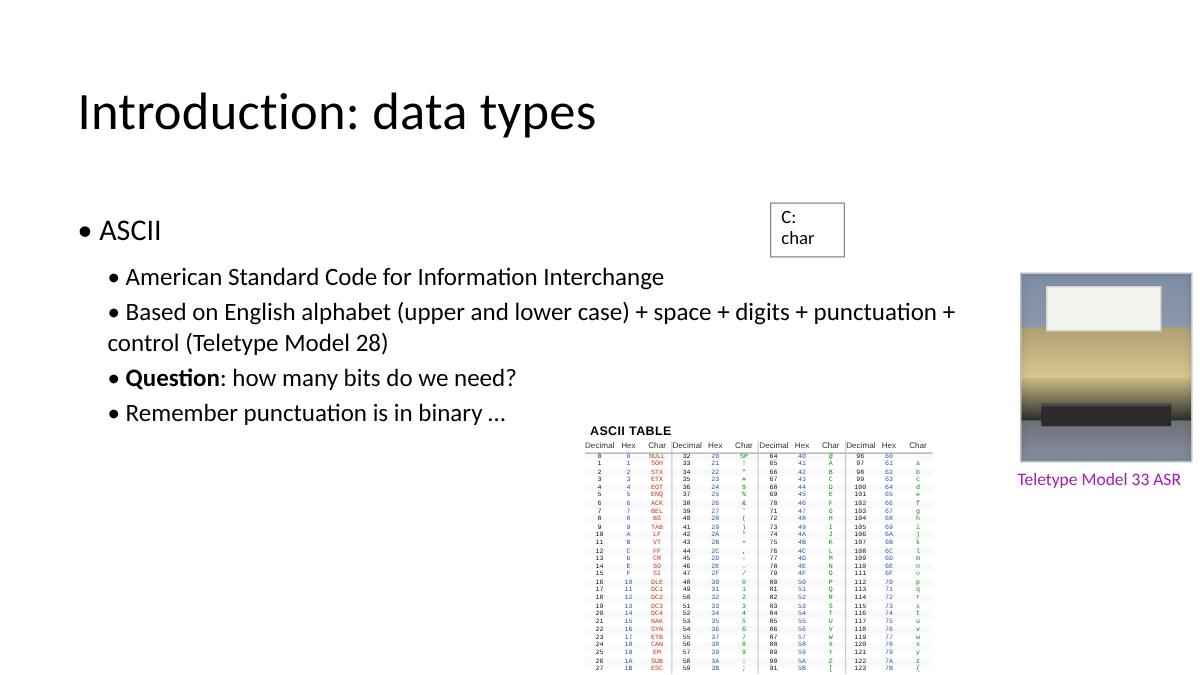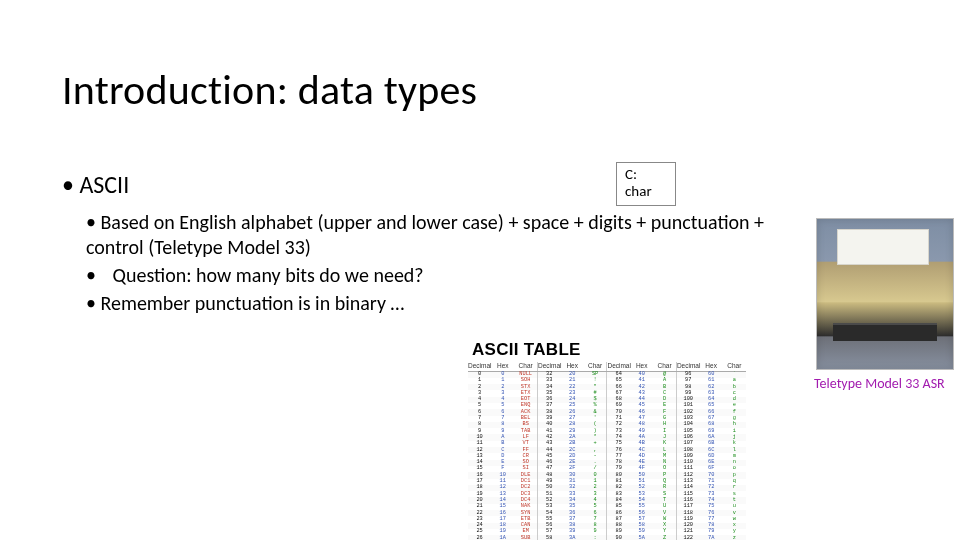--- a/index.html
+++ b/index.html
@@ -41,21 +41,21 @@
     margin-left: 24px;
     margin-top: 10px;
     font-size: 20px;
   }
   .body .l2 {
     margin: 0 0 3px 0;
   }
   .bul::before {
     content: "• ";
   }
-  .strong { font-weight: 400; margin-left: 12px; }
+  .strong { font-weight: 700; }
 
   .c-box {
     position: absolute;
     left: 616px;
     top: 162px;
     width: 44px;
     padding: 3px 6px 4px 8px;
     border: 1px solid #888;
     font-size: 15px;
     line-height: 1.15;
@@ -103,21 +103,21 @@
     padding-left: 4px;
   }
 
   .ascii-wrap {
     position: absolute;
     left: 468px;
     top: 340px;
     width: 280px;
   }
   .ascii-title {
-    font-size: 17px;
+    font-size: 10px;
     font-weight: 800;
     font-family: Arial, sans-serif;
     margin: 0 0 2px 4px;
     letter-spacing: .3px;
   }
   .ascii-table {
     border-collapse: collapse;
     font-family: "Courier New", monospace;
     font-size: 5.3px;
     line-height: 1;
@@ -149,21 +149,22 @@
 <body>
 
 <div class="slide">
 
   <div class="title">Introduction: data types</div>
 
   <div class="body">
     <div class="l1 bul">ASCII</div>
 
     <div class="l2-wrap">
-      <div class="l2 bul">Based on English alphabet (upper and lower case) + space + digits + punctuation + control (Teletype Model 33)</div>
+      <div class="l2 bul">American Standard Code for Information Interchange</div>
+      <div class="l2 bul">Based on English alphabet (upper and lower case) + space + digits + punctuation + control (Teletype Model 28)</div>
       <div class="l2 bul"><span class="strong">Question</span><span>: how many bits do we need?</span></div>
       <div class="l2 bul">Remember punctuation is in binary …</div>
     </div>
   </div>
 
   <div class="c-box">
     <div>C:</div>
     <div>char</div>
   </div>
 

